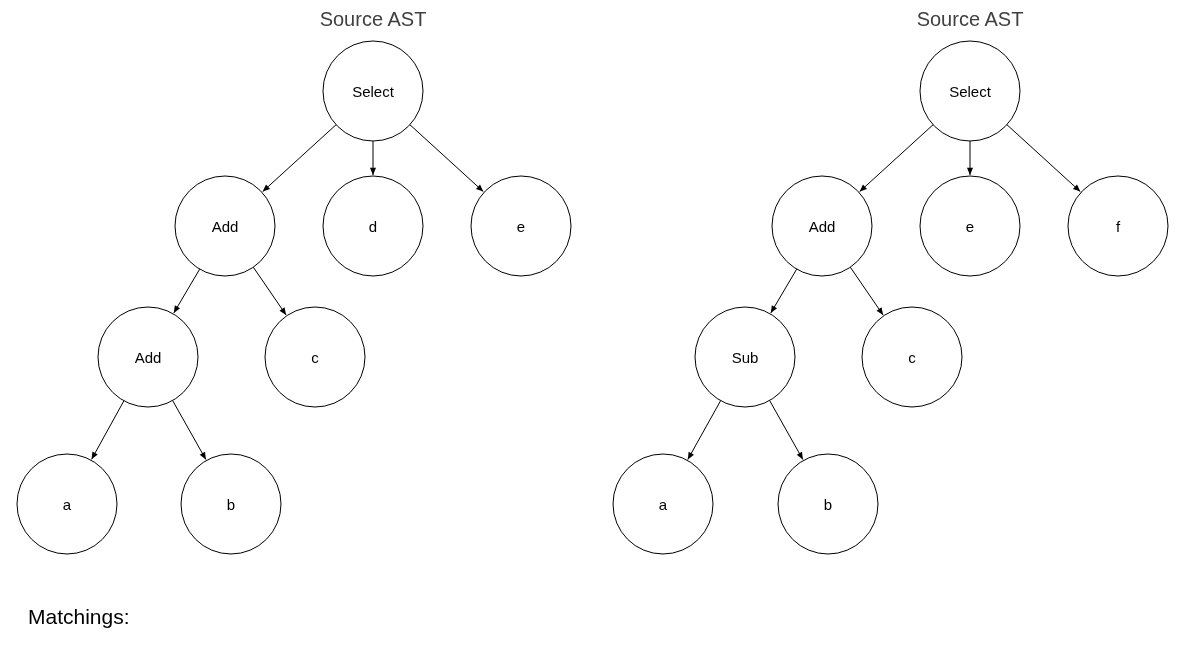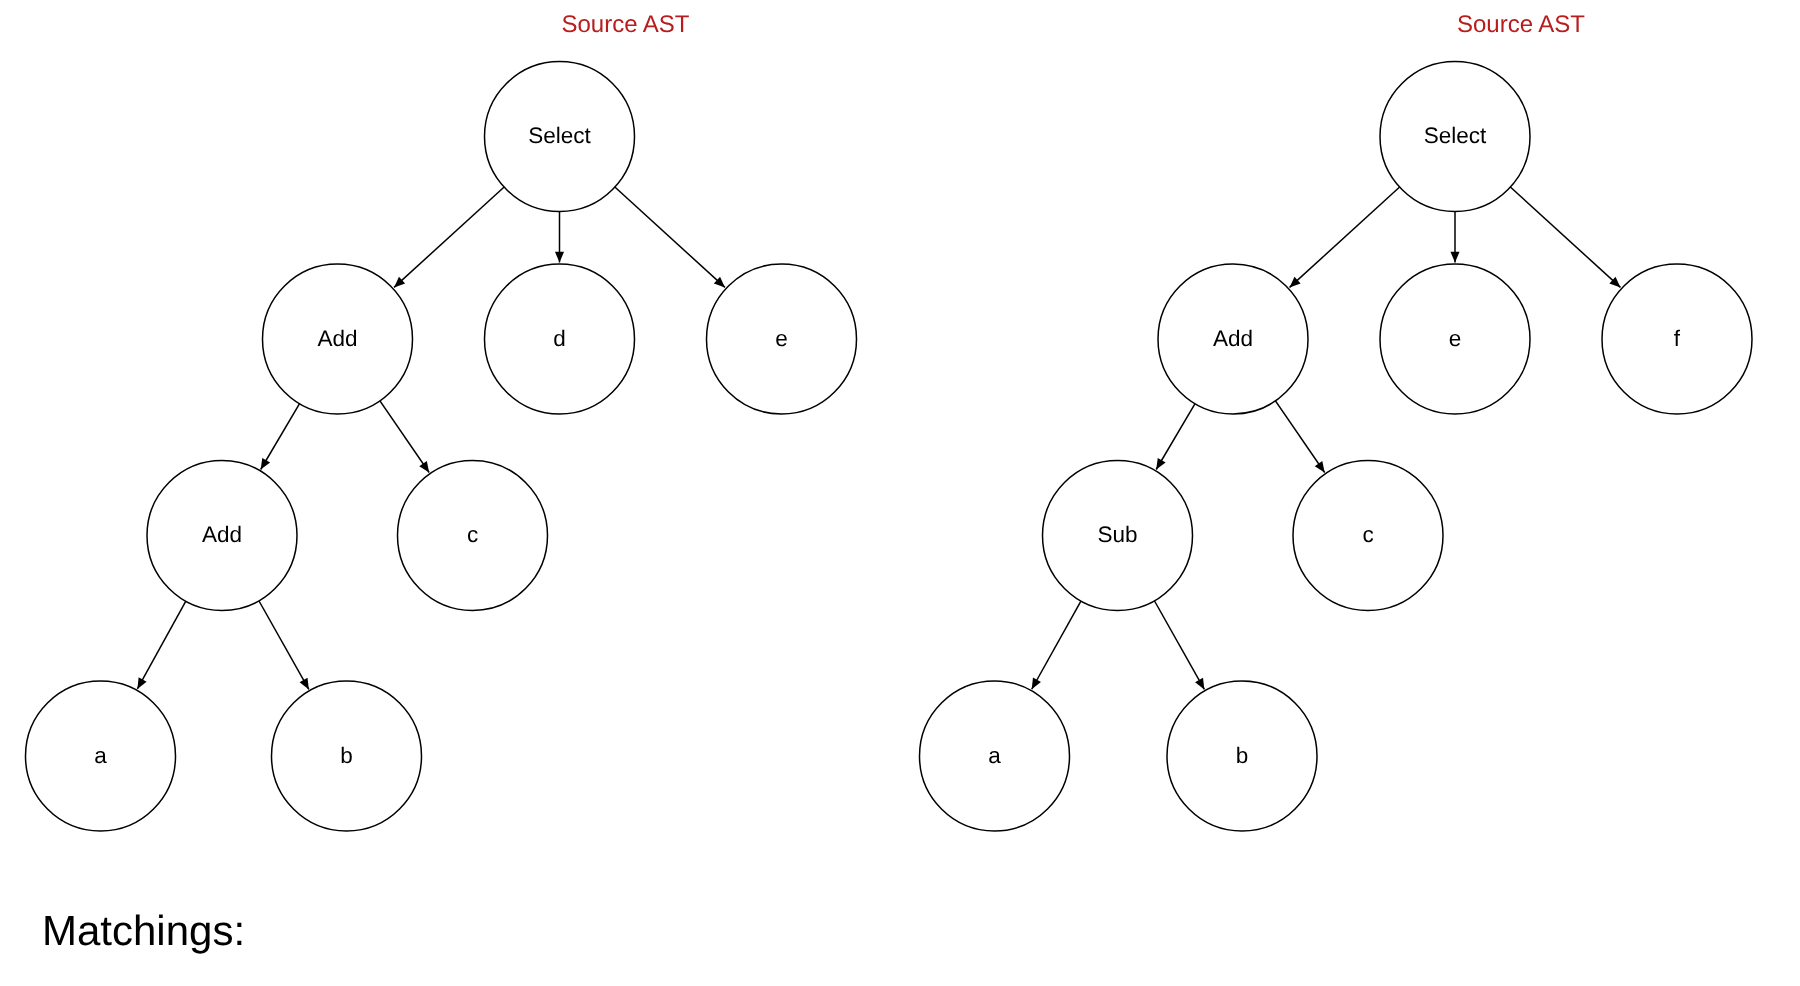--- a/index.html
+++ b/index.html
@@ -9,38 +9,37 @@
     position: relative;
     width: 1200px;
     height: 657px;
     background: #ffffff;
     overflow: hidden;
   }
   .tree-title {
     position: absolute;
     top: 8px;
     transform: translateX(-50%);
-    font-size: 16px;
-    color: #b91c1c;
+    font-size: 20px;
+    color: #404040;
     white-space: nowrap;
-    margin-left: 44px;
   }
   #tree-svg { position: absolute; left: 0; top: 0; }
   circle.node { fill: #ffffff; stroke: #000000; stroke-width: 1; }
   line.edge { stroke: #000000; stroke-width: 1; }
   text.node-label {
     font-family: "Liberation Sans", sans-serif;
     font-size: 15px;
     fill: #000000;
   }
   .matchings-label {
     position: absolute;
     left: 28px;
     top: 605px;
-    font-size: 28px;
+    font-size: 21px;
     color: #000000;
   }
 </style>
 </head>
 <body>
 
 <div class="canvas">
   <div class="tree-title" id="title-source" style="left: 373px;">Source AST</div>
   <div class="tree-title" id="title-target" style="left: 970px;">Source AST</div>
   <svg id="tree-svg" width="1200" height="657">

